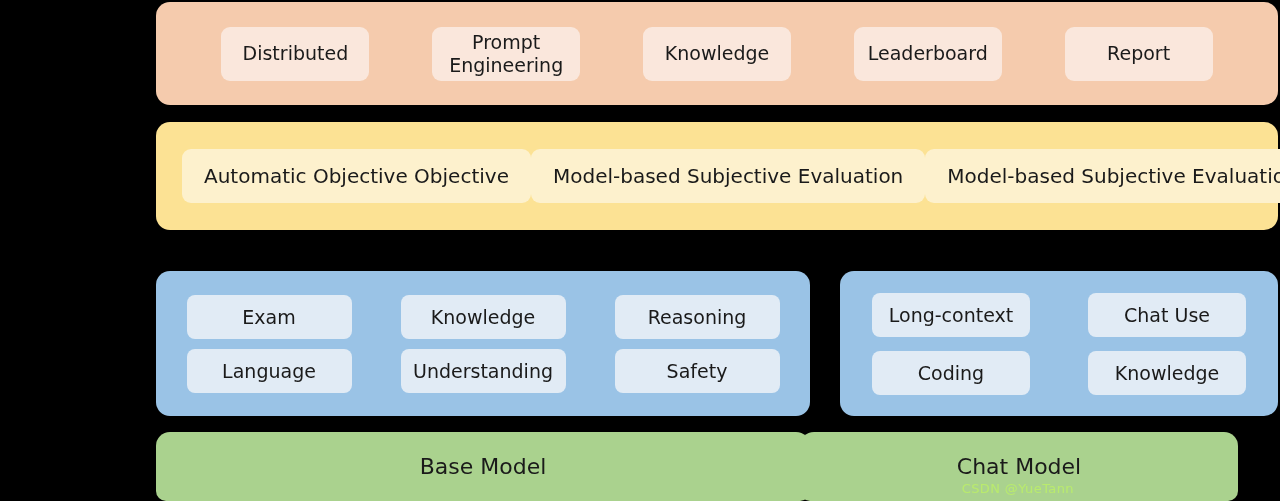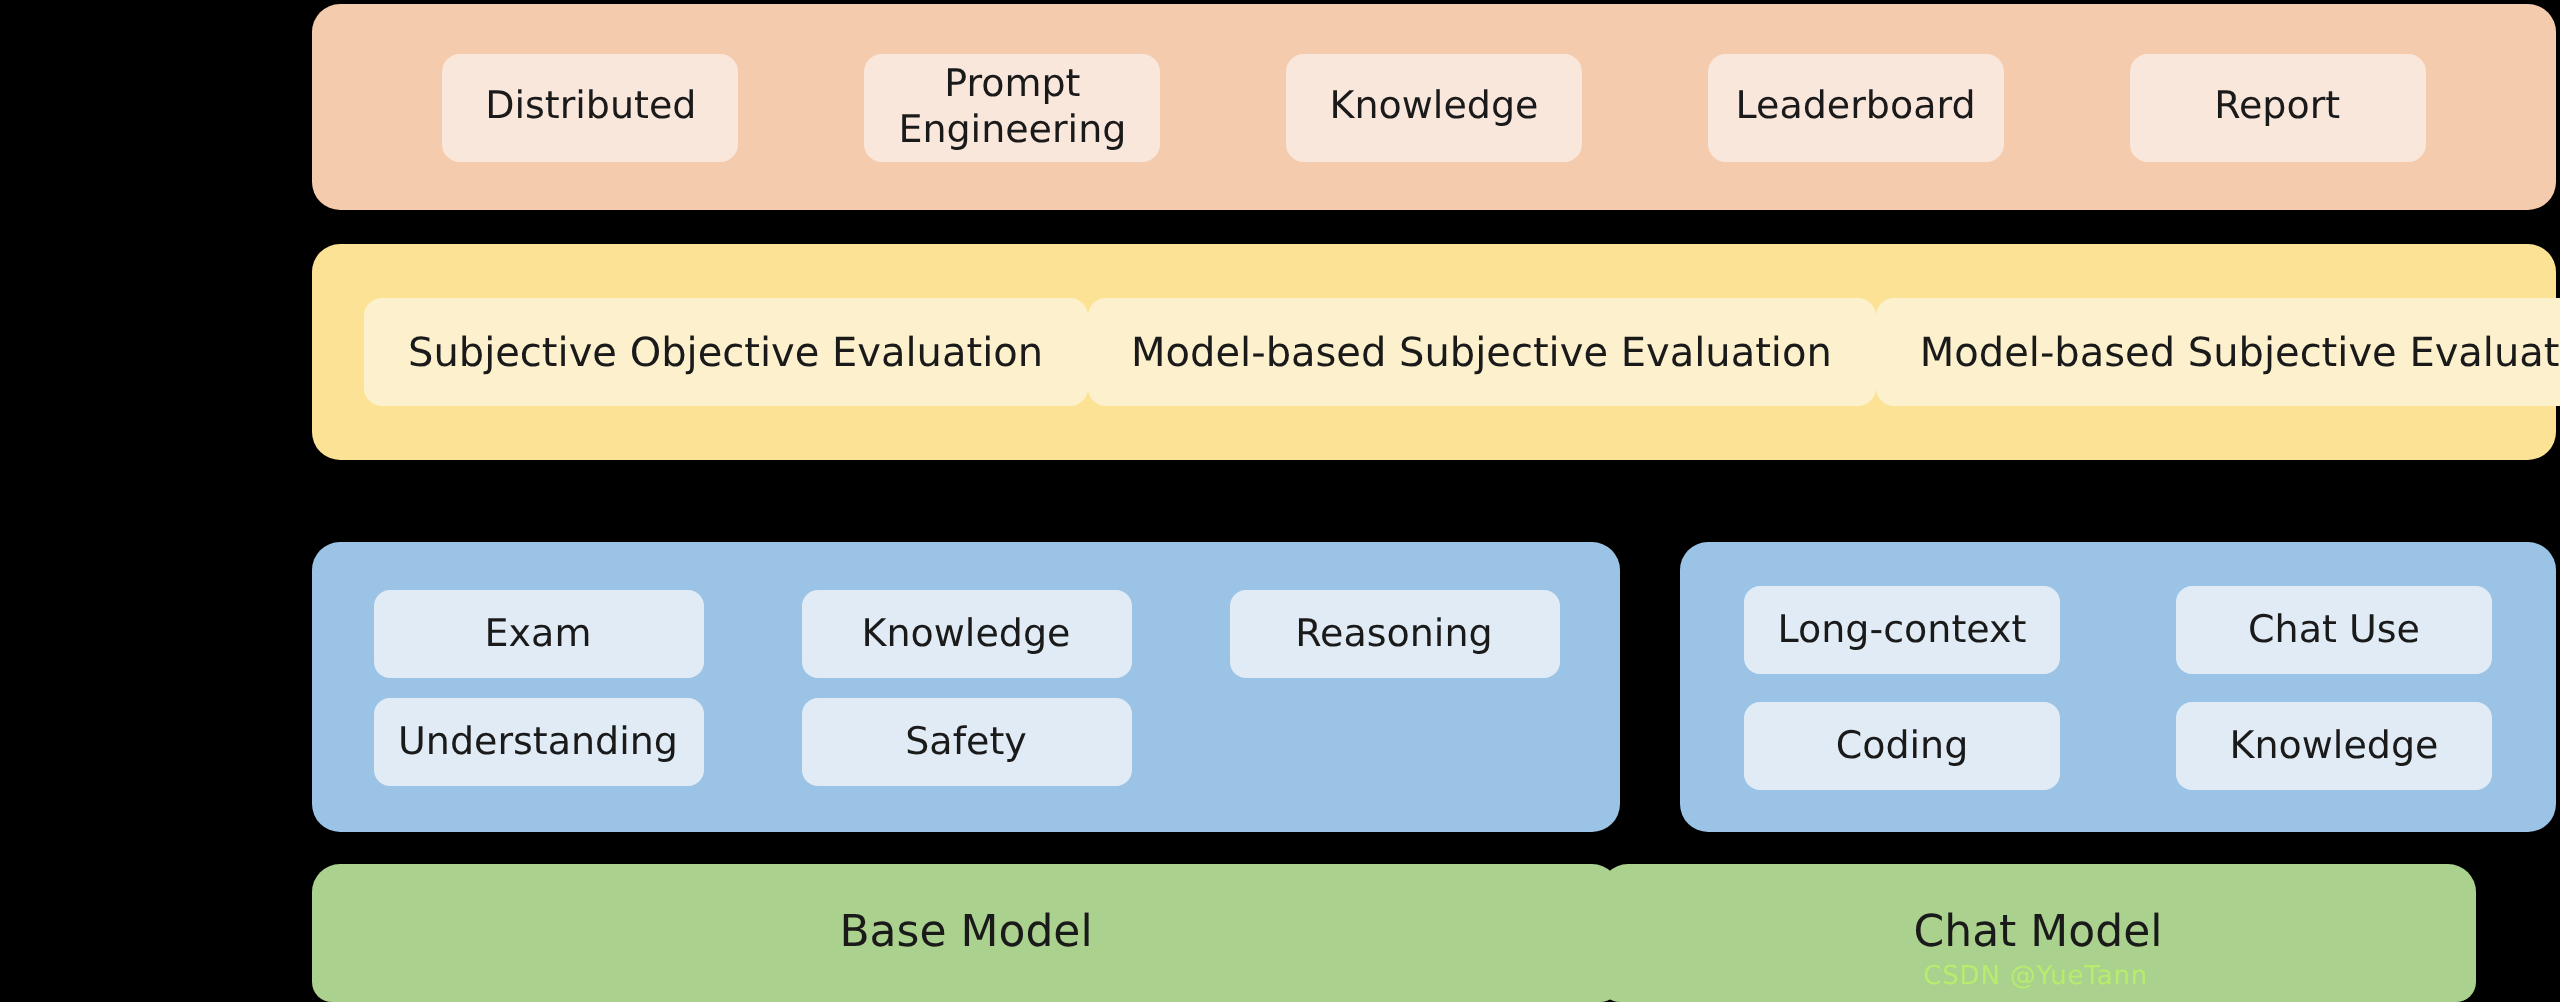--- a/index.html
+++ b/index.html
@@ -154,30 +154,31 @@
   <div class="band band-infra">
     <div class="chip-infra">Distributed</div>
     <div class="chip-infra" style="white-space:pre-line;">Prompt
 Engineering</div>
     <div class="chip-infra">Knowledge</div>
     <div class="chip-infra">Leaderboard</div>
     <div class="chip-infra">Report</div>
   </div>
 
   <div class="band band-eval">
-    <div class="chip-eval">Subjective Objective Evaluation</div>
+    <div class="chip-eval">Automatic Objective Objective</div>
     <div class="chip-eval">Model-based Subjective Evaluation</div>
     <div class="chip-eval">Model-based Subjective Evaluation</div>
   </div>
 
   <div class="band band-cap base">
     <div class="cap-grid cols3">
       <div class="chip-cap">Exam</div>
       <div class="chip-cap">Knowledge</div>
       <div class="chip-cap">Reasoning</div>
+      <div class="chip-cap">Language</div>
       <div class="chip-cap">Understanding</div>
       <div class="chip-cap">Safety</div>
     </div>
   </div>
 
   <div class="band band-cap chat">
     <div class="cap-grid cols2">
       <div class="chip-cap">Long-context</div>
       <div class="chip-cap">Chat Use</div>
       <div class="chip-cap">Coding</div>

